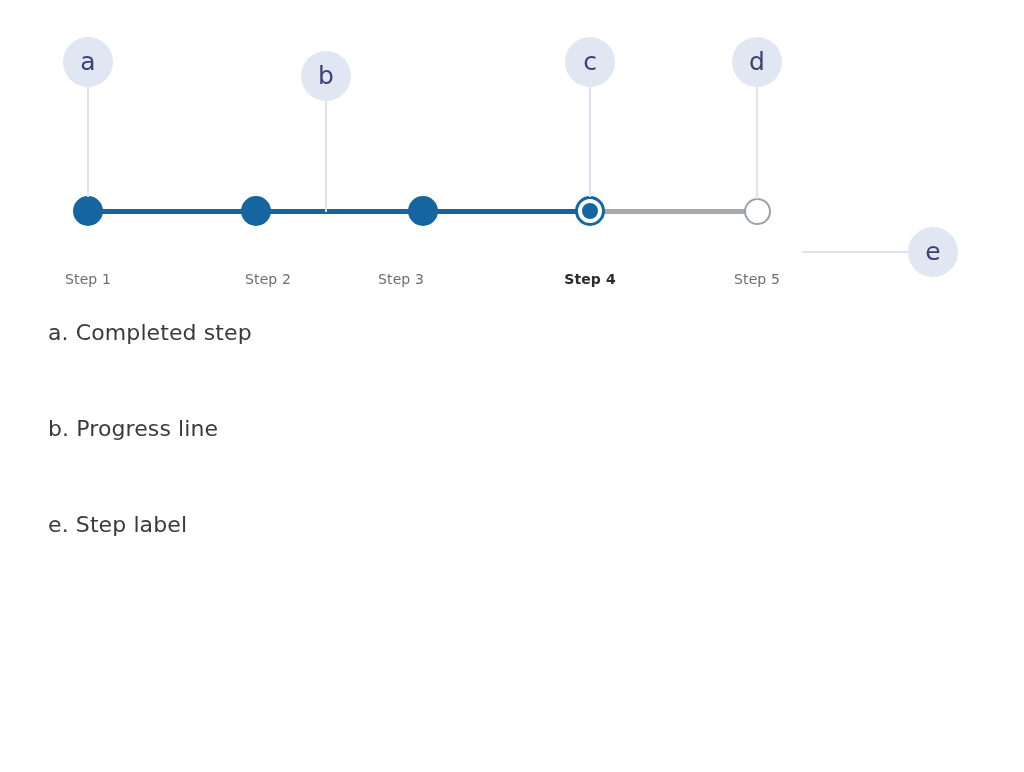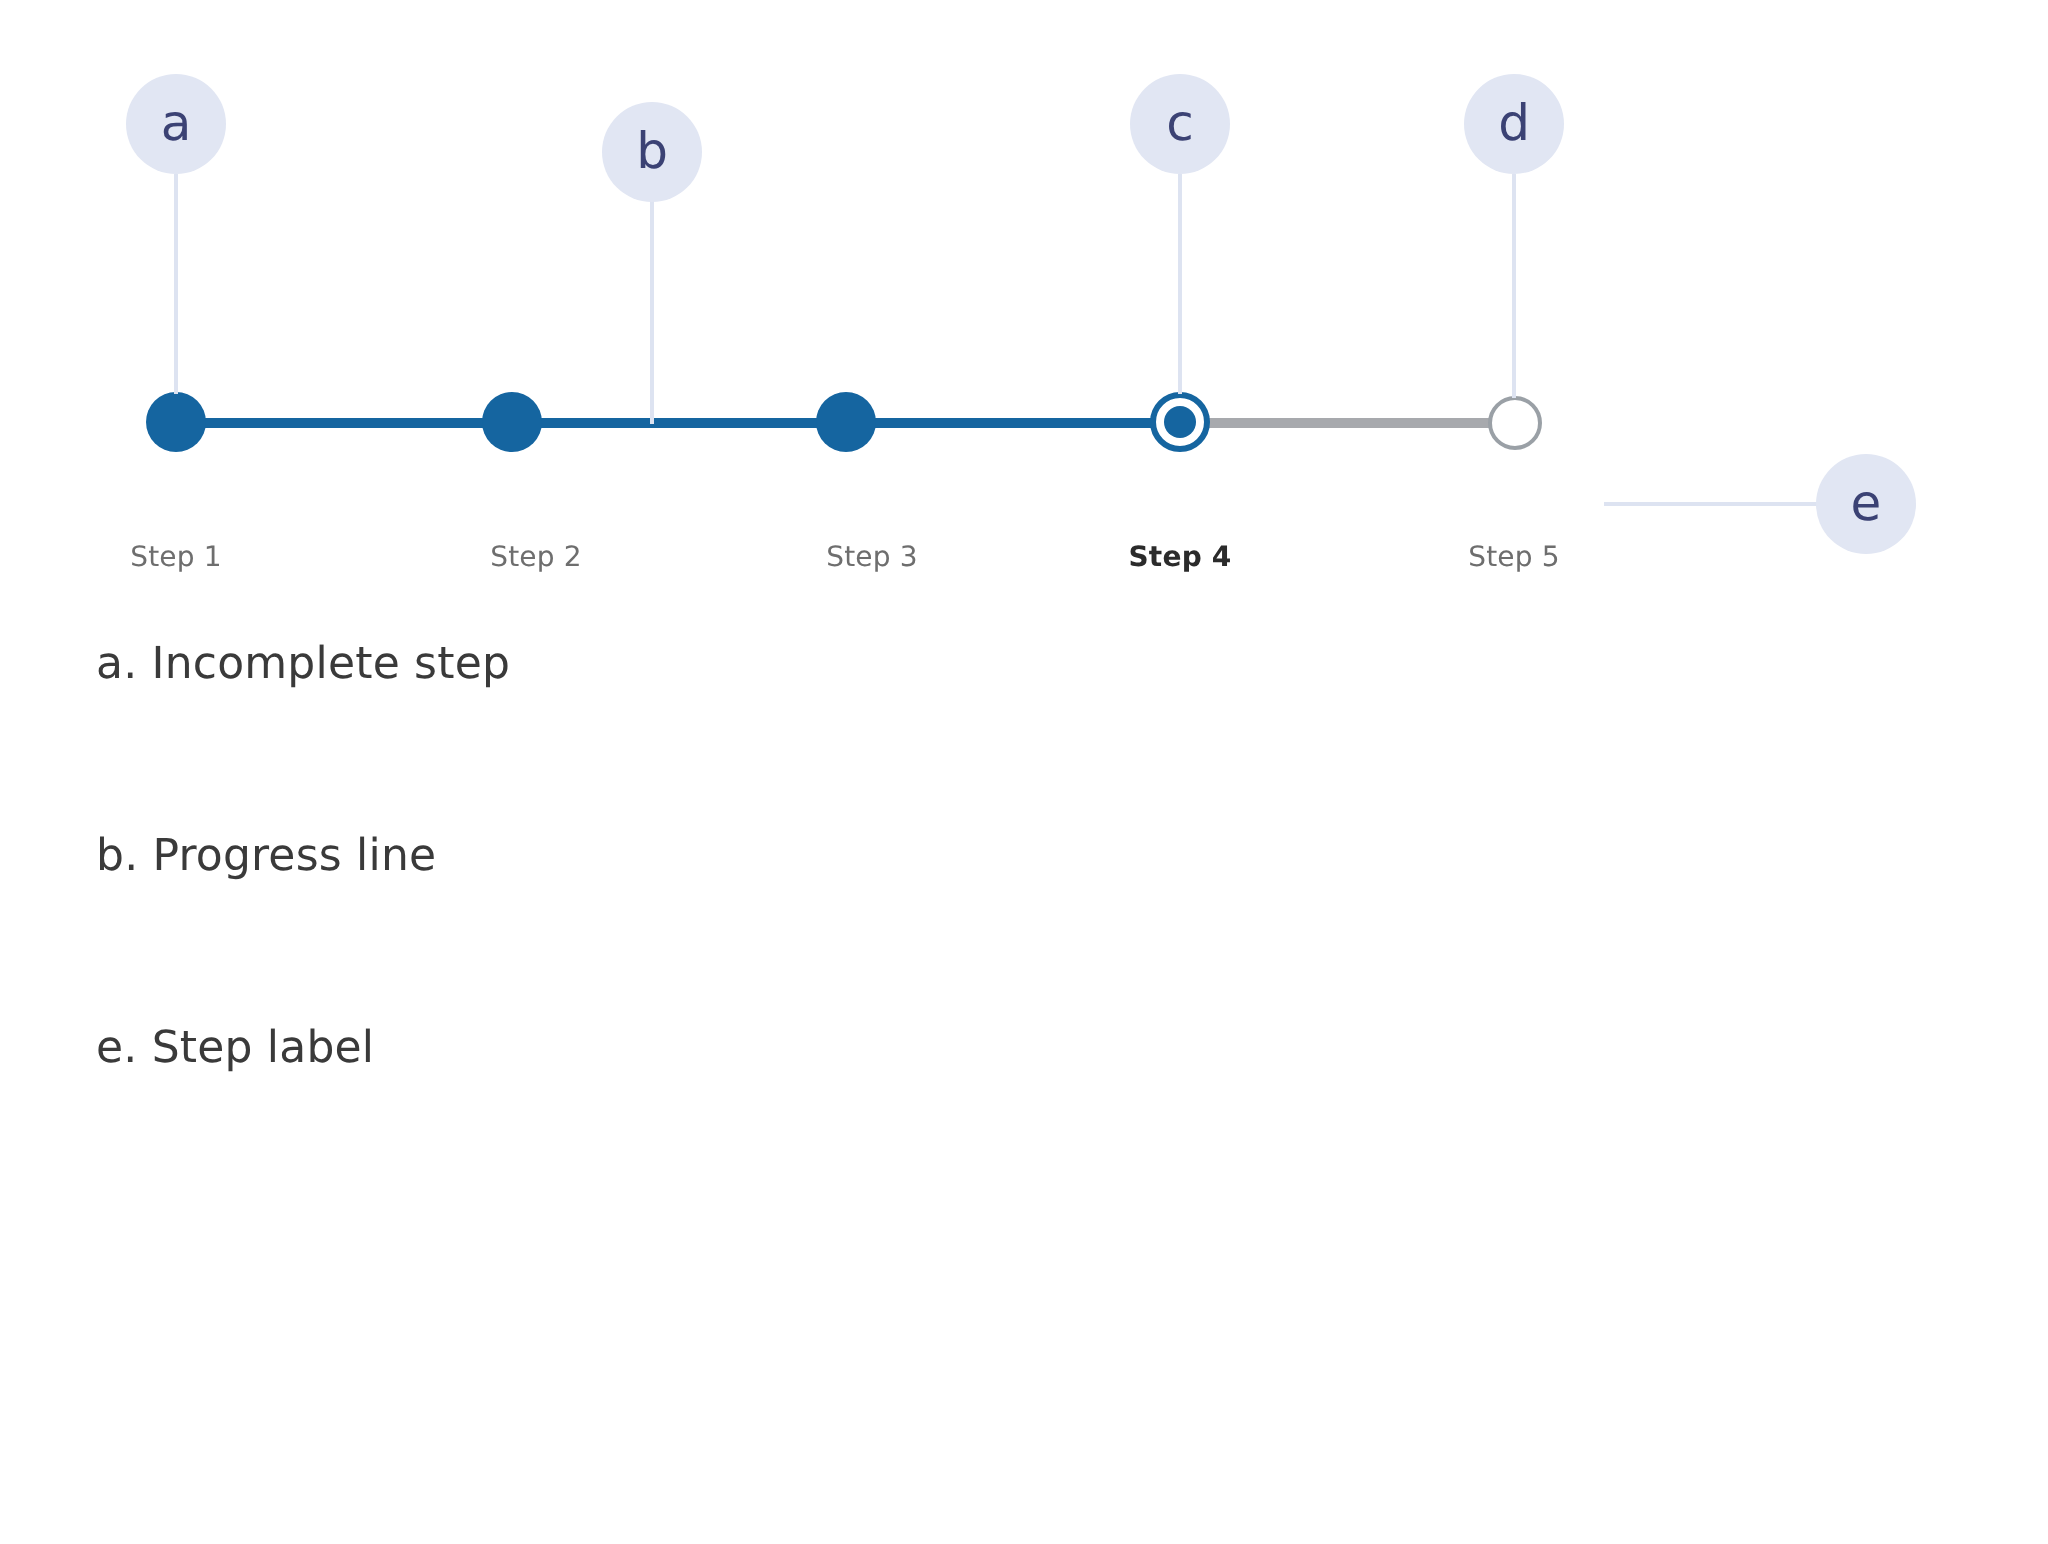--- a/index.html
+++ b/index.html
@@ -160,31 +160,31 @@
     <div class="node node-done" style="left:73px;"></div>
     <div class="node node-done" style="left:241px;"></div>
     <div class="node node-done" style="left:408px;"></div>
     <div class="node node-active" style="left:575px;">
       <span class="node-active-core"></span>
     </div>
     <div class="node node-todo" style="left:744px;"></div>
 
     <div class="step-label" style="left:88px;">Step 1</div>
     <div class="step-label" style="left:268px;">Step 2</div>
-    <div class="step-label" style="left:436px;">Step 3</div>
+    <div class="step-label" style="left:401px;">Step 3</div>
     <div class="step-label is-current" style="left:590px;">Step 4</div>
     <div class="step-label" style="left:757px;">Step 5</div>
 
     <div class="badge" style="left:88px;  top:62px;">a</div>
     <div class="badge" style="left:326px; top:76px;">b</div>
     <div class="badge" style="left:590px; top:62px;">c</div>
     <div class="badge" style="left:757px; top:62px;">d</div>
     <div class="badge" style="left:933px; top:252px;">e</div>
 
   </div>
 
   <div class="legend">
-    <div class="legend-item">a. Incomplete step</div>
+    <div class="legend-item">a. Completed step</div>
     <div class="legend-item">b. Progress line</div>
     <div class="legend-item">e. Step label</div>
   </div>
 
 </div>
 
 </body></html>

